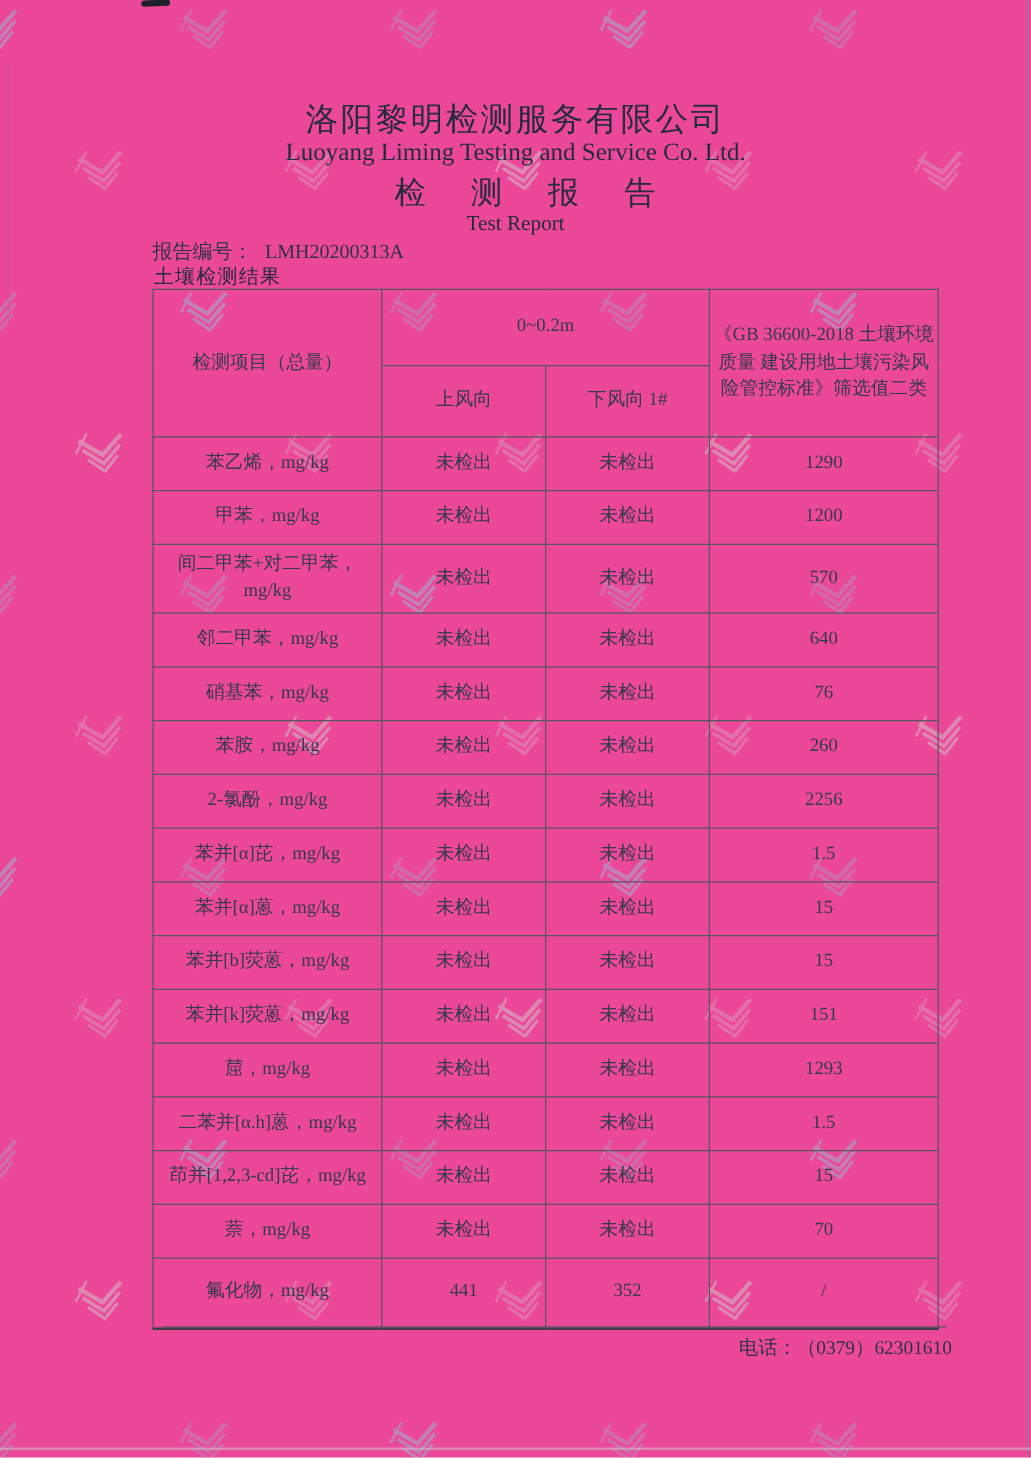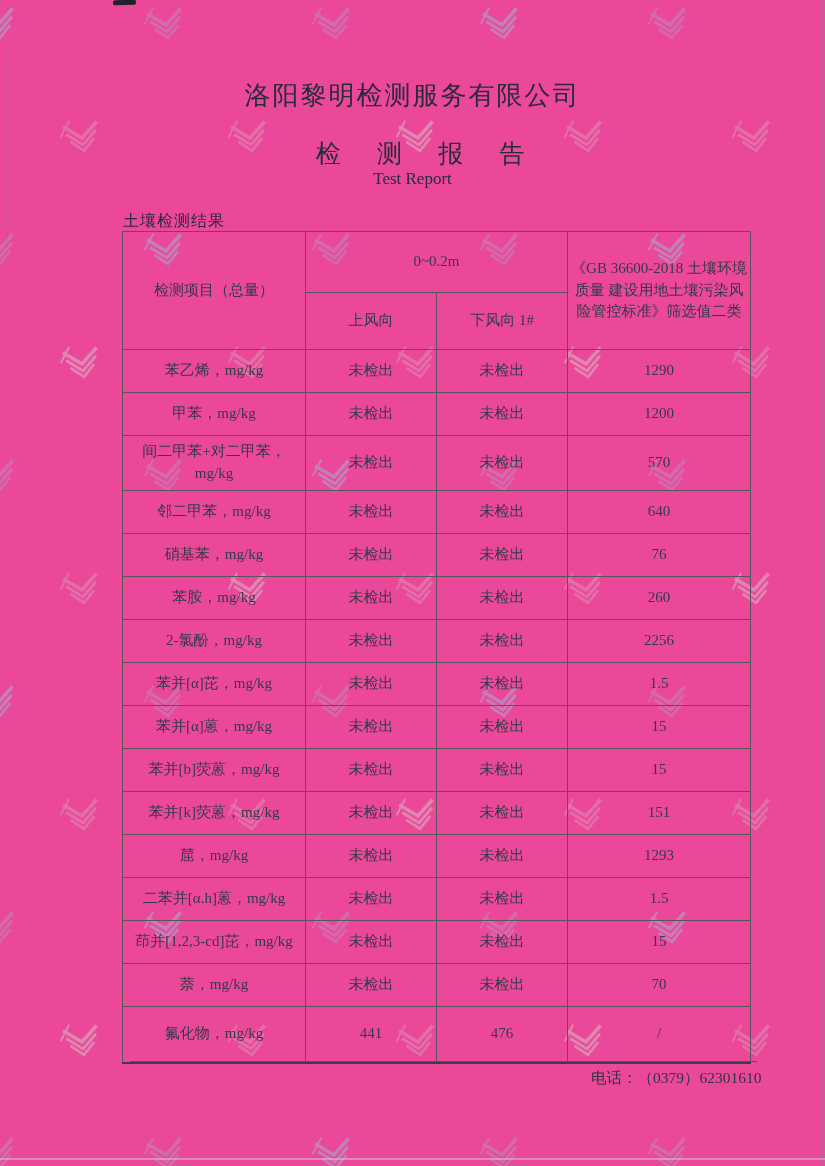--- a/index.html
+++ b/index.html
@@ -503,24 +503,28 @@
           <path d="M11 15 L26 28 L41 15" stroke="#9fb0d2" stroke-width="3"></path>
           <path d="M14 23 L26 34 L38 23" stroke="#9fb0d2" stroke-width="2.5"></path>
           <path d="M5 17 L16 2" stroke="#9fb0d2" stroke-width="2"></path>
         </svg>
       </div>
     </div>
 
   <div class="content">
 
     <div class="center-line company-cn">洛阳黎明检测服务有限公司</div>
+    <div class="center-line company-en">Luoyang Liming Testing and Service Co. Ltd.</div>
     <div class="center-line title-cn">检 测 报 告</div>
     <div class="center-line title-en">Test Report</div>
 
     <div class="meta">
+      <div class="meta-left">
+        <span>报告编号：</span><span class="val">LMH20200313A</span>
+      </div>
     </div>
 
     <div class="section-title">土壤检测结果</div>
 
     <table class="results">
       <colgroup>
         <col style="width:183px">
           <col style="width:131px">
           <col style="width:131px">
           <col style="width:183px">
@@ -623,21 +627,21 @@
           </tr>
           <tr>
             <td class="col-item nowrap">萘，mg/kg</td>
             <td>未检出</td>
             <td>未检出</td>
             <td class="col-std">70</td>
           </tr>
           <tr>
             <td class="col-item nowrap">氟化物，mg/kg</td>
             <td>441</td>
-            <td>476</td>
+            <td>352</td>
             <td class="col-std">/</td>
           </tr>
         </tbody>
     </table>
 
     <div class="footer-rule"></div>
     <div class="footer-phone">
       <span>电话：</span><span>（0379）62301610</span>
     </div>
 

